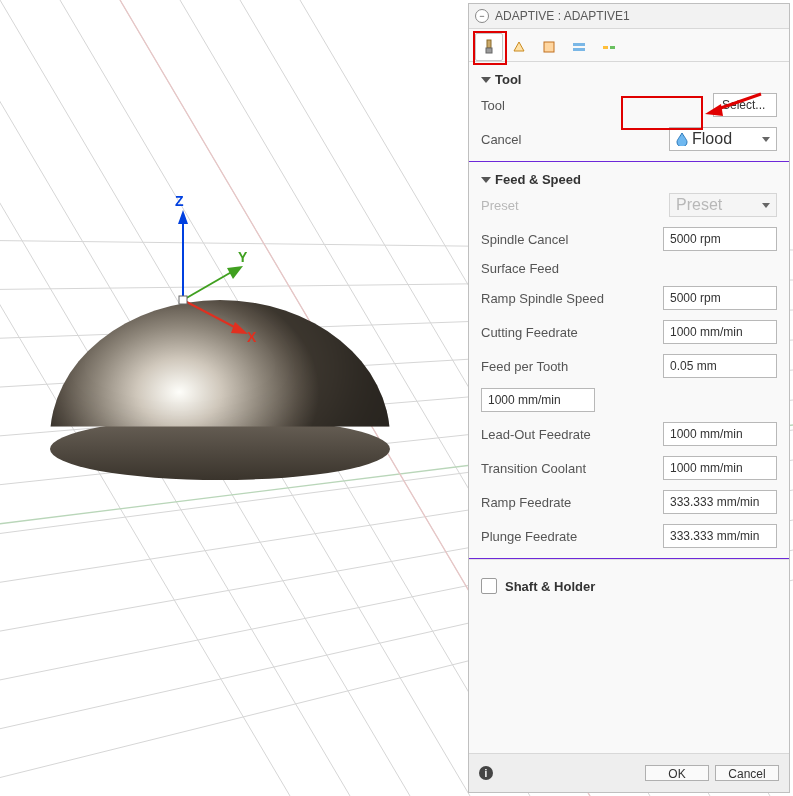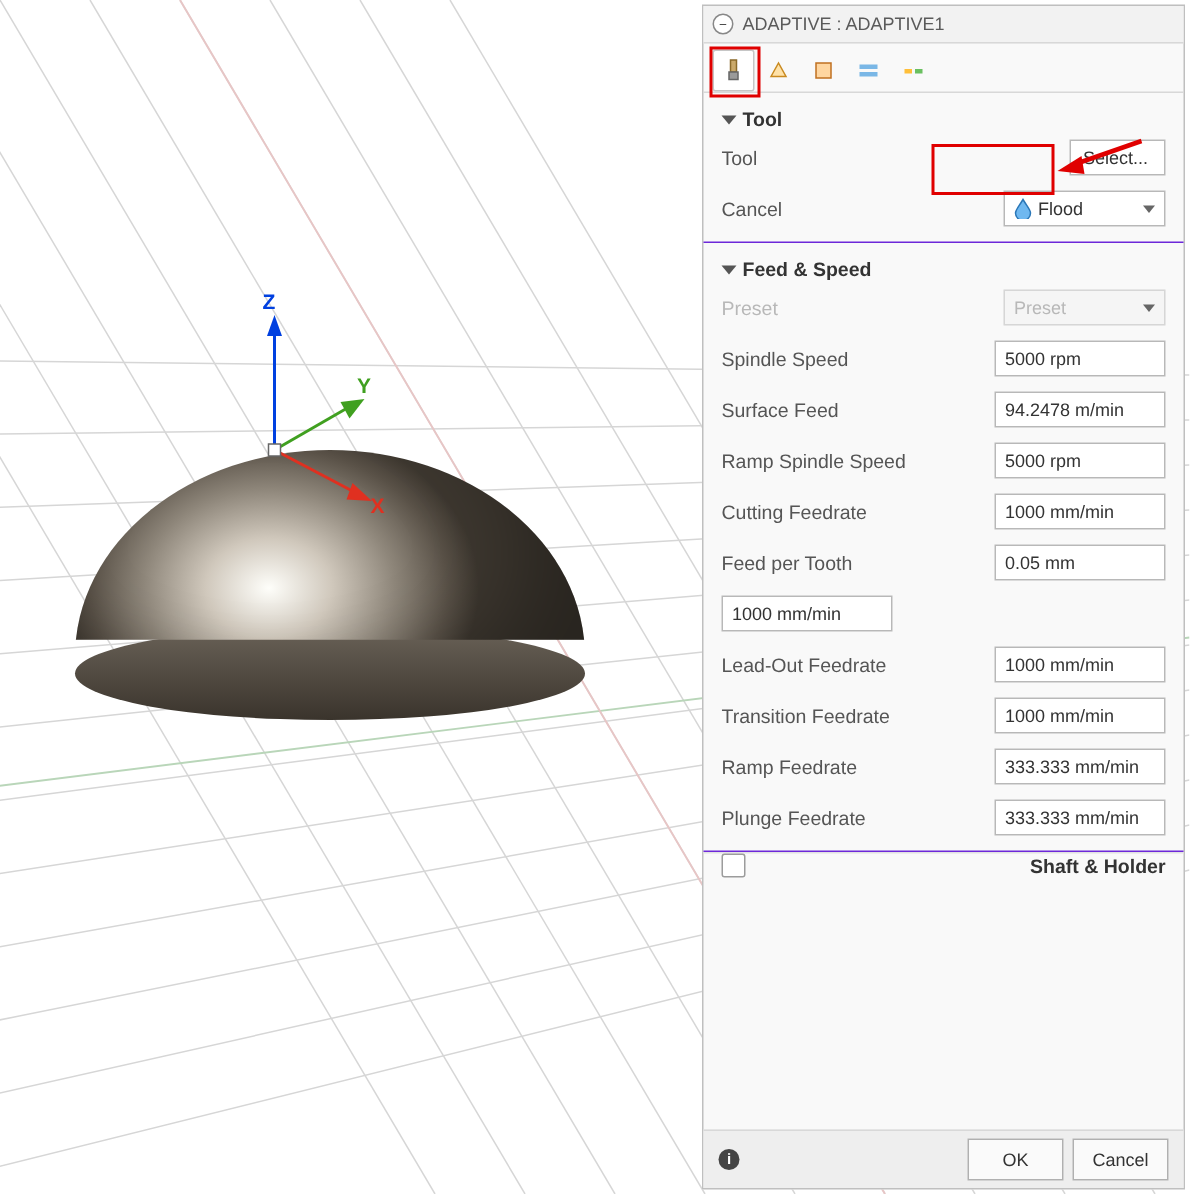--- a/index.html
+++ b/index.html
@@ -141,21 +141,21 @@
   }
   .dropdown {
     height:24px;
     width:108px;
     border:1px solid #b8b8b8;
     background:#fff;
     display:flex;
     align-items:center;
     padding:0 6px;
     gap:4px;
-    font-size:12px;
+    font-size:16px;
     box-sizing:border-box;
   }
   .dropdown .dd-arrow{
     margin-left:auto;
     width:0;height:0;
     border-left:4px solid transparent;
     border-right:4px solid transparent;
     border-top:5px solid #666;
   }
   .dropdown.disabled{
@@ -167,23 +167,22 @@
     border:1px solid #b8b8b8;
     background:#fff;
     font-size:12px;
     padding:0 6px;
     box-sizing:border-box;
     color:#333;
   }
   .section .first-row{ margin-top:4px;}
   .checkbox-row{
     display:flex;align-items:center;gap:8px;
-    padding:0 12px;
+    padding:18px 12px;
     border-top:1px solid #e2e2e2;
-    justify-content:space-between;
   }
   .chk {
     width:14px;height:14px;border:1px solid #9c9c9c;border-radius:2px;background:#fff;
   }
   .footer {
     position:absolute;
     left:0;right:0;bottom:0;
     height:38px;
     background:#eeeeee;
     border-top:1px solid #d8d8d8;
@@ -191,21 +190,21 @@
     align-items:center;
     padding:0 10px;
     gap:6px;
   }
   .footer .info-icon{
     width:14px;height:14px;border-radius:50%;background:#444;color:#fff;
     display:flex;align-items:center;justify-content:center;font-size:10px;font-weight:bold;
     margin-right:auto;
   }
   .footer .foot-btn{
-    height:28px;min-width:64px;
+    height:16px;min-width:64px;
     border:1px solid #b0b0b0;background:#fafafa;font-size:12px;color:#333;
   }
 </style>
 </head>
 <body>
 
 <div class="viewport">
 
   <svg class="grid-svg" width="793" height="796">
     <g stroke="#d6d6d6" stroke-width="1">
@@ -324,26 +323,25 @@
     </div>
     <div class="row first-row">
       <span class="label disabled-label">Preset</span>
       <div class="dropdown disabled">
         <span>Preset</span>
         <span class="dd-arrow"></span>
       </div>
     </div>
 
     <div class="row">
-      <span class="label">Spindle Speed</span>
+      <span class="label">Spindle Cancel</span>
       <input class="text-input" value="5000 rpm" style="">
     </div>
     <div class="row">
       <span class="label">Surface Feed</span>
-      <input class="text-input" value="94.2478 m/min" style="">
     </div>
     <div class="row">
       <span class="label">Ramp Spindle Speed</span>
       <input class="text-input" value="5000 rpm" style="">
     </div>
     <div class="row">
       <span class="label">Cutting Feedrate</span>
       <input class="text-input" value="1000 mm/min" style="">
     </div>
     <div class="row">
@@ -351,21 +349,21 @@
       <input class="text-input" value="0.05 mm" style="">
     </div>
     <div class="row">
       <input class="text-input" value="1000 mm/min" style="">
     </div>
     <div class="row">
       <span class="label">Lead-Out Feedrate</span>
       <input class="text-input" value="1000 mm/min" style="">
     </div>
     <div class="row">
-      <span class="label">Transition Feedrate</span>
+      <span class="label">Transition Coolant</span>
       <input class="text-input" value="1000 mm/min" style="">
     </div>
     <div class="row">
       <span class="label">Ramp Feedrate</span>
       <input class="text-input" value="333.333 mm/min" style="">
     </div>
     <div class="row">
       <span class="label">Plunge Feedrate</span>
       <input class="text-input" value="333.333 mm/min" style="">
     </div>

